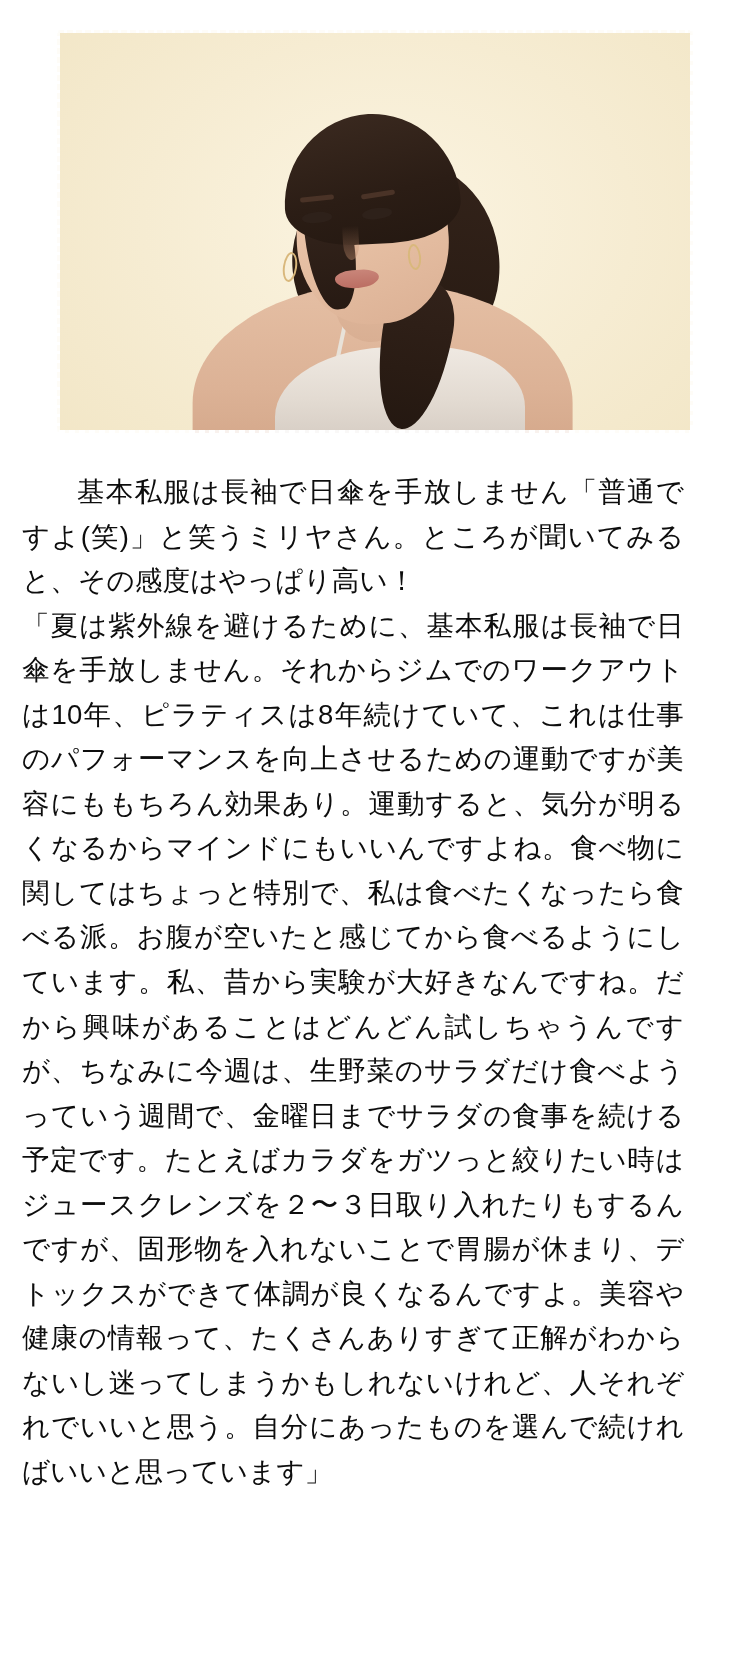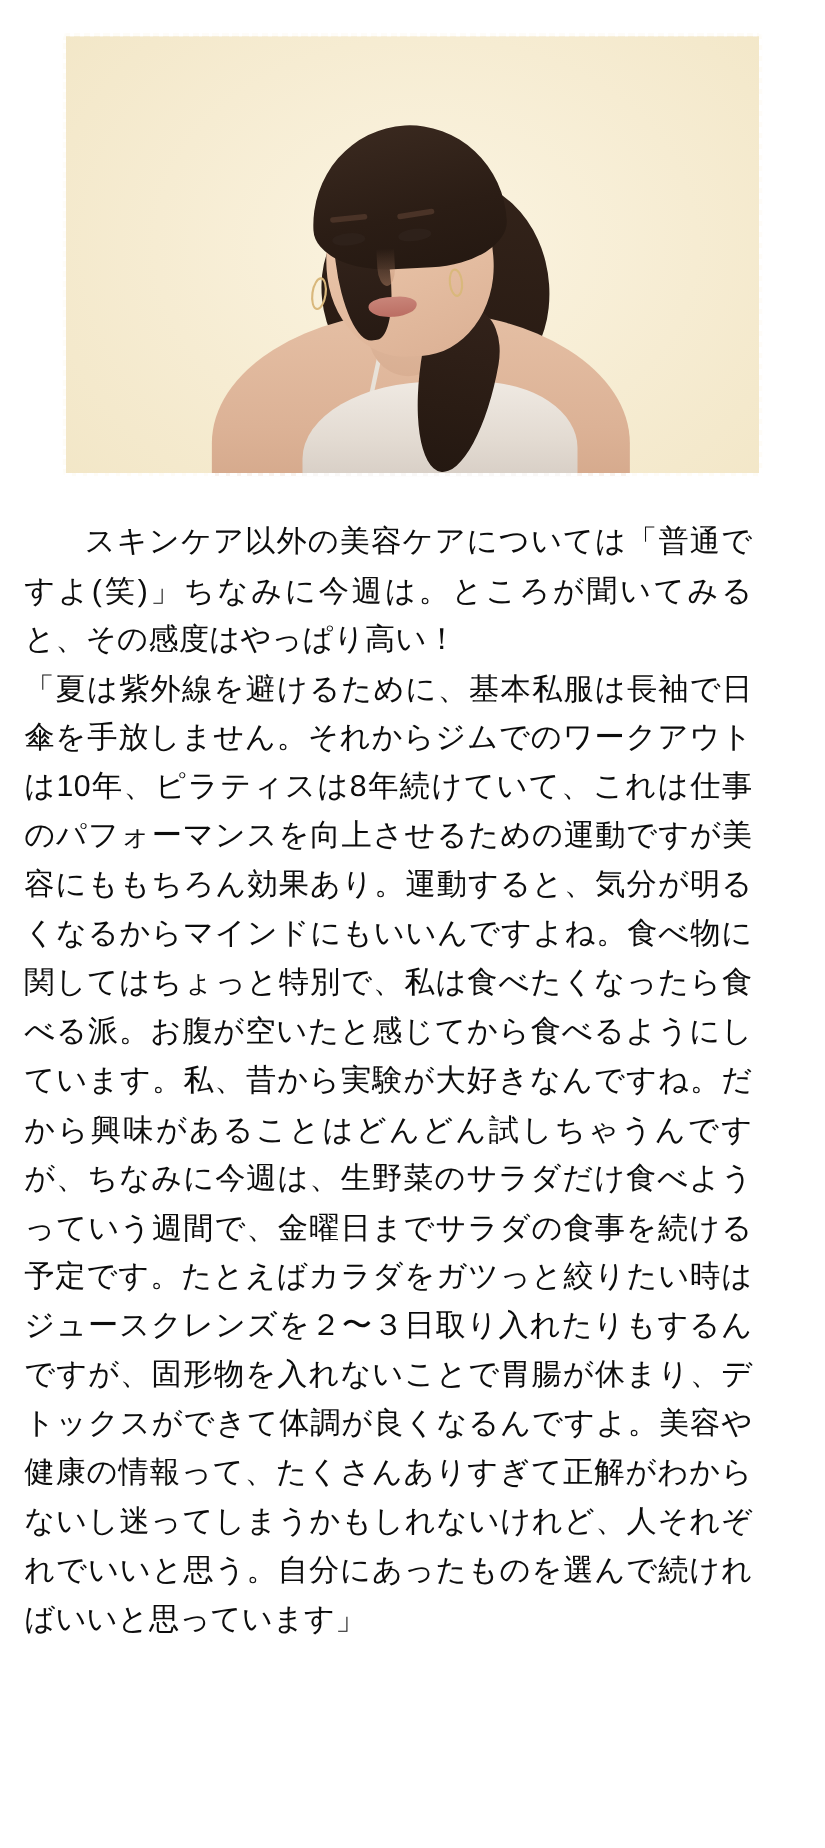--- a/index.html
+++ b/index.html
@@ -273,17 +273,17 @@
         <div class="nose"></div>
         <div class="lips"></div>
         <div class="earring"></div>
         <div class="earring2"></div>
       </div>
       <div class="torn"></div>
     </div>
   </div>
 
   <div class="body-text">
-    <p class="para indent">スキンケア以外の美容ケアについては「普通ですよ(笑)」ちなみに今週は。ところが聞いてみると、その感度はやっぱり高い！</p>
+    <p class="para indent">基本私服は長袖で日傘を手放しません「普通ですよ(笑)」と笑うミリヤさん。ところが聞いてみると、その感度はやっぱり高い！</p>
     <p class="para">「夏は紫外線を避けるために、基本私服は長袖で日傘を手放しません。それからジムでのワークアウトは10年、ピラティスは8年続けていて、これは仕事のパフォーマンスを向上させるための運動ですが美容にももちろん効果あり。運動すると、気分が明るくなるからマインドにもいいんですよね。食べ物に関してはちょっと特別で、私は食べたくなったら食べる派。お腹が空いたと感じてから食べるようにしています。私、昔から実験が大好きなんですね。だから興味があることはどんどん試しちゃうんですが、ちなみに今週は、生野菜のサラダだけ食べようっていう週間で、金曜日までサラダの食事を続ける予定です。たとえばカラダをガツっと絞りたい時はジュースクレンズを２〜３日取り入れたりもするんですが、固形物を入れないことで胃腸が休まり、デトックスができて体調が良くなるんですよ。美容や健康の情報って、たくさんありすぎて正解がわからないし迷ってしまうかもしれないけれど、人それぞれでいいと思う。自分にあったものを選んで続ければいいと思っています」</p>
   </div>
 
 </div>
 
 </body></html>

